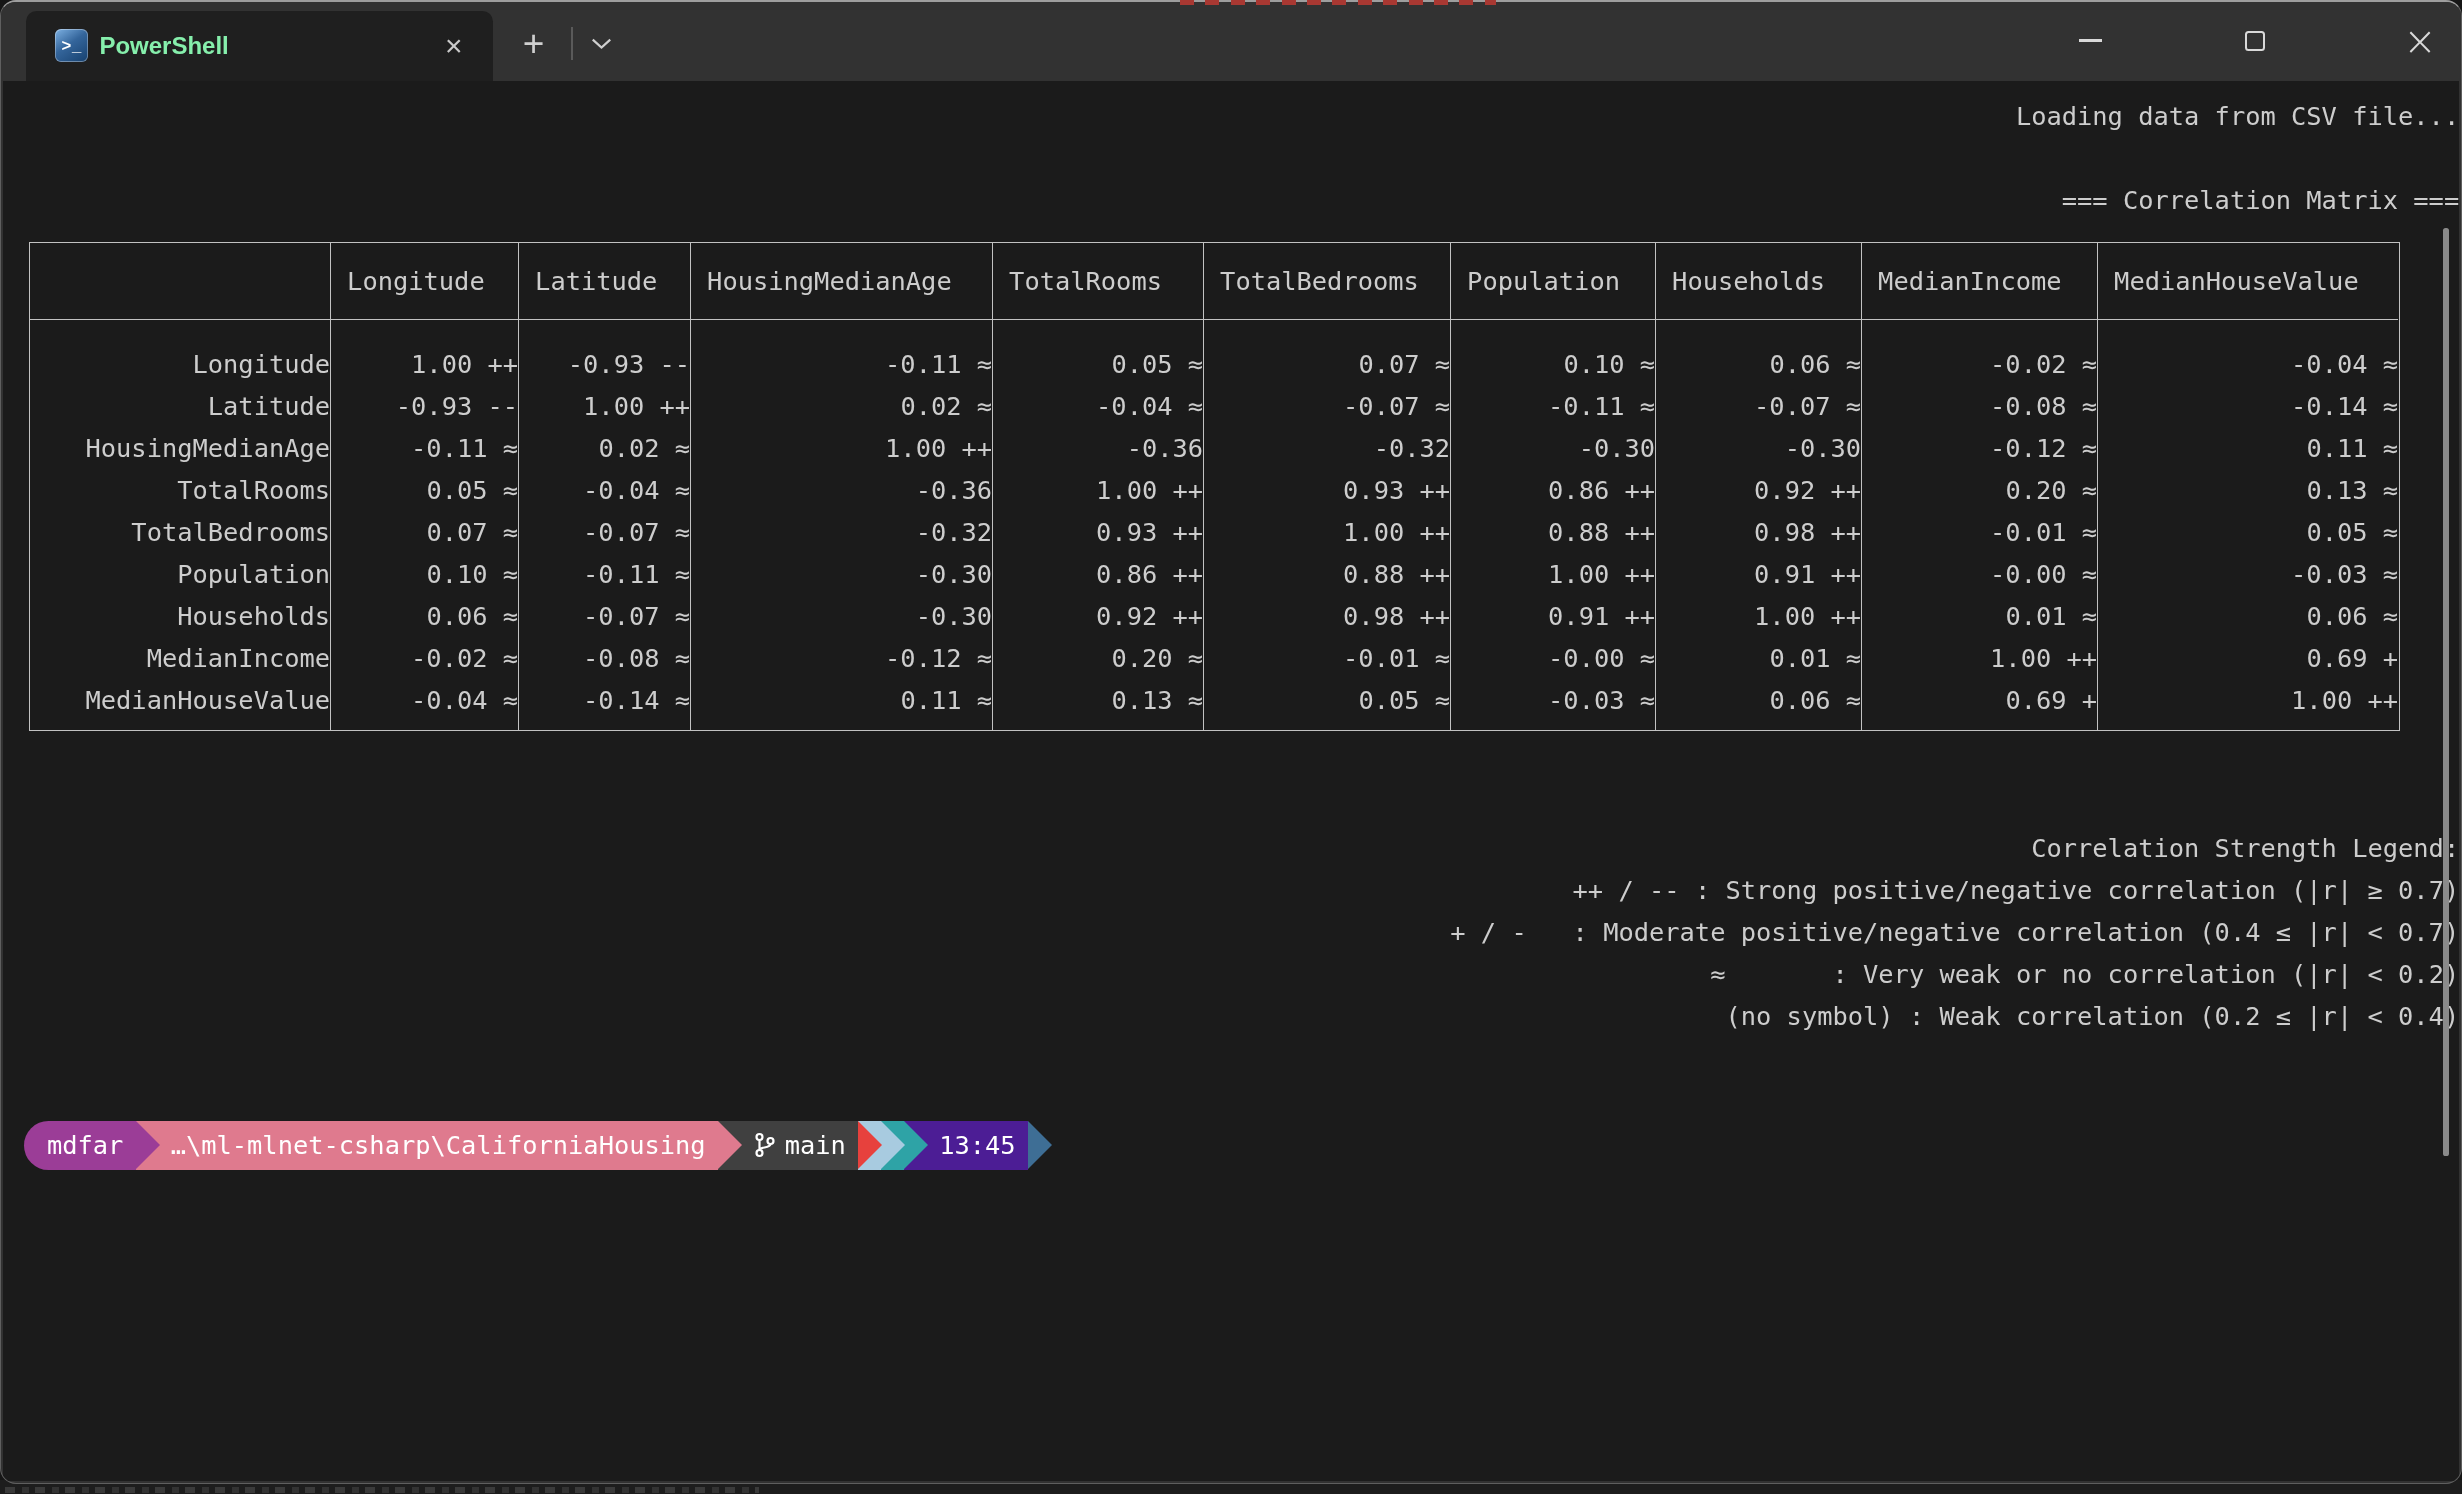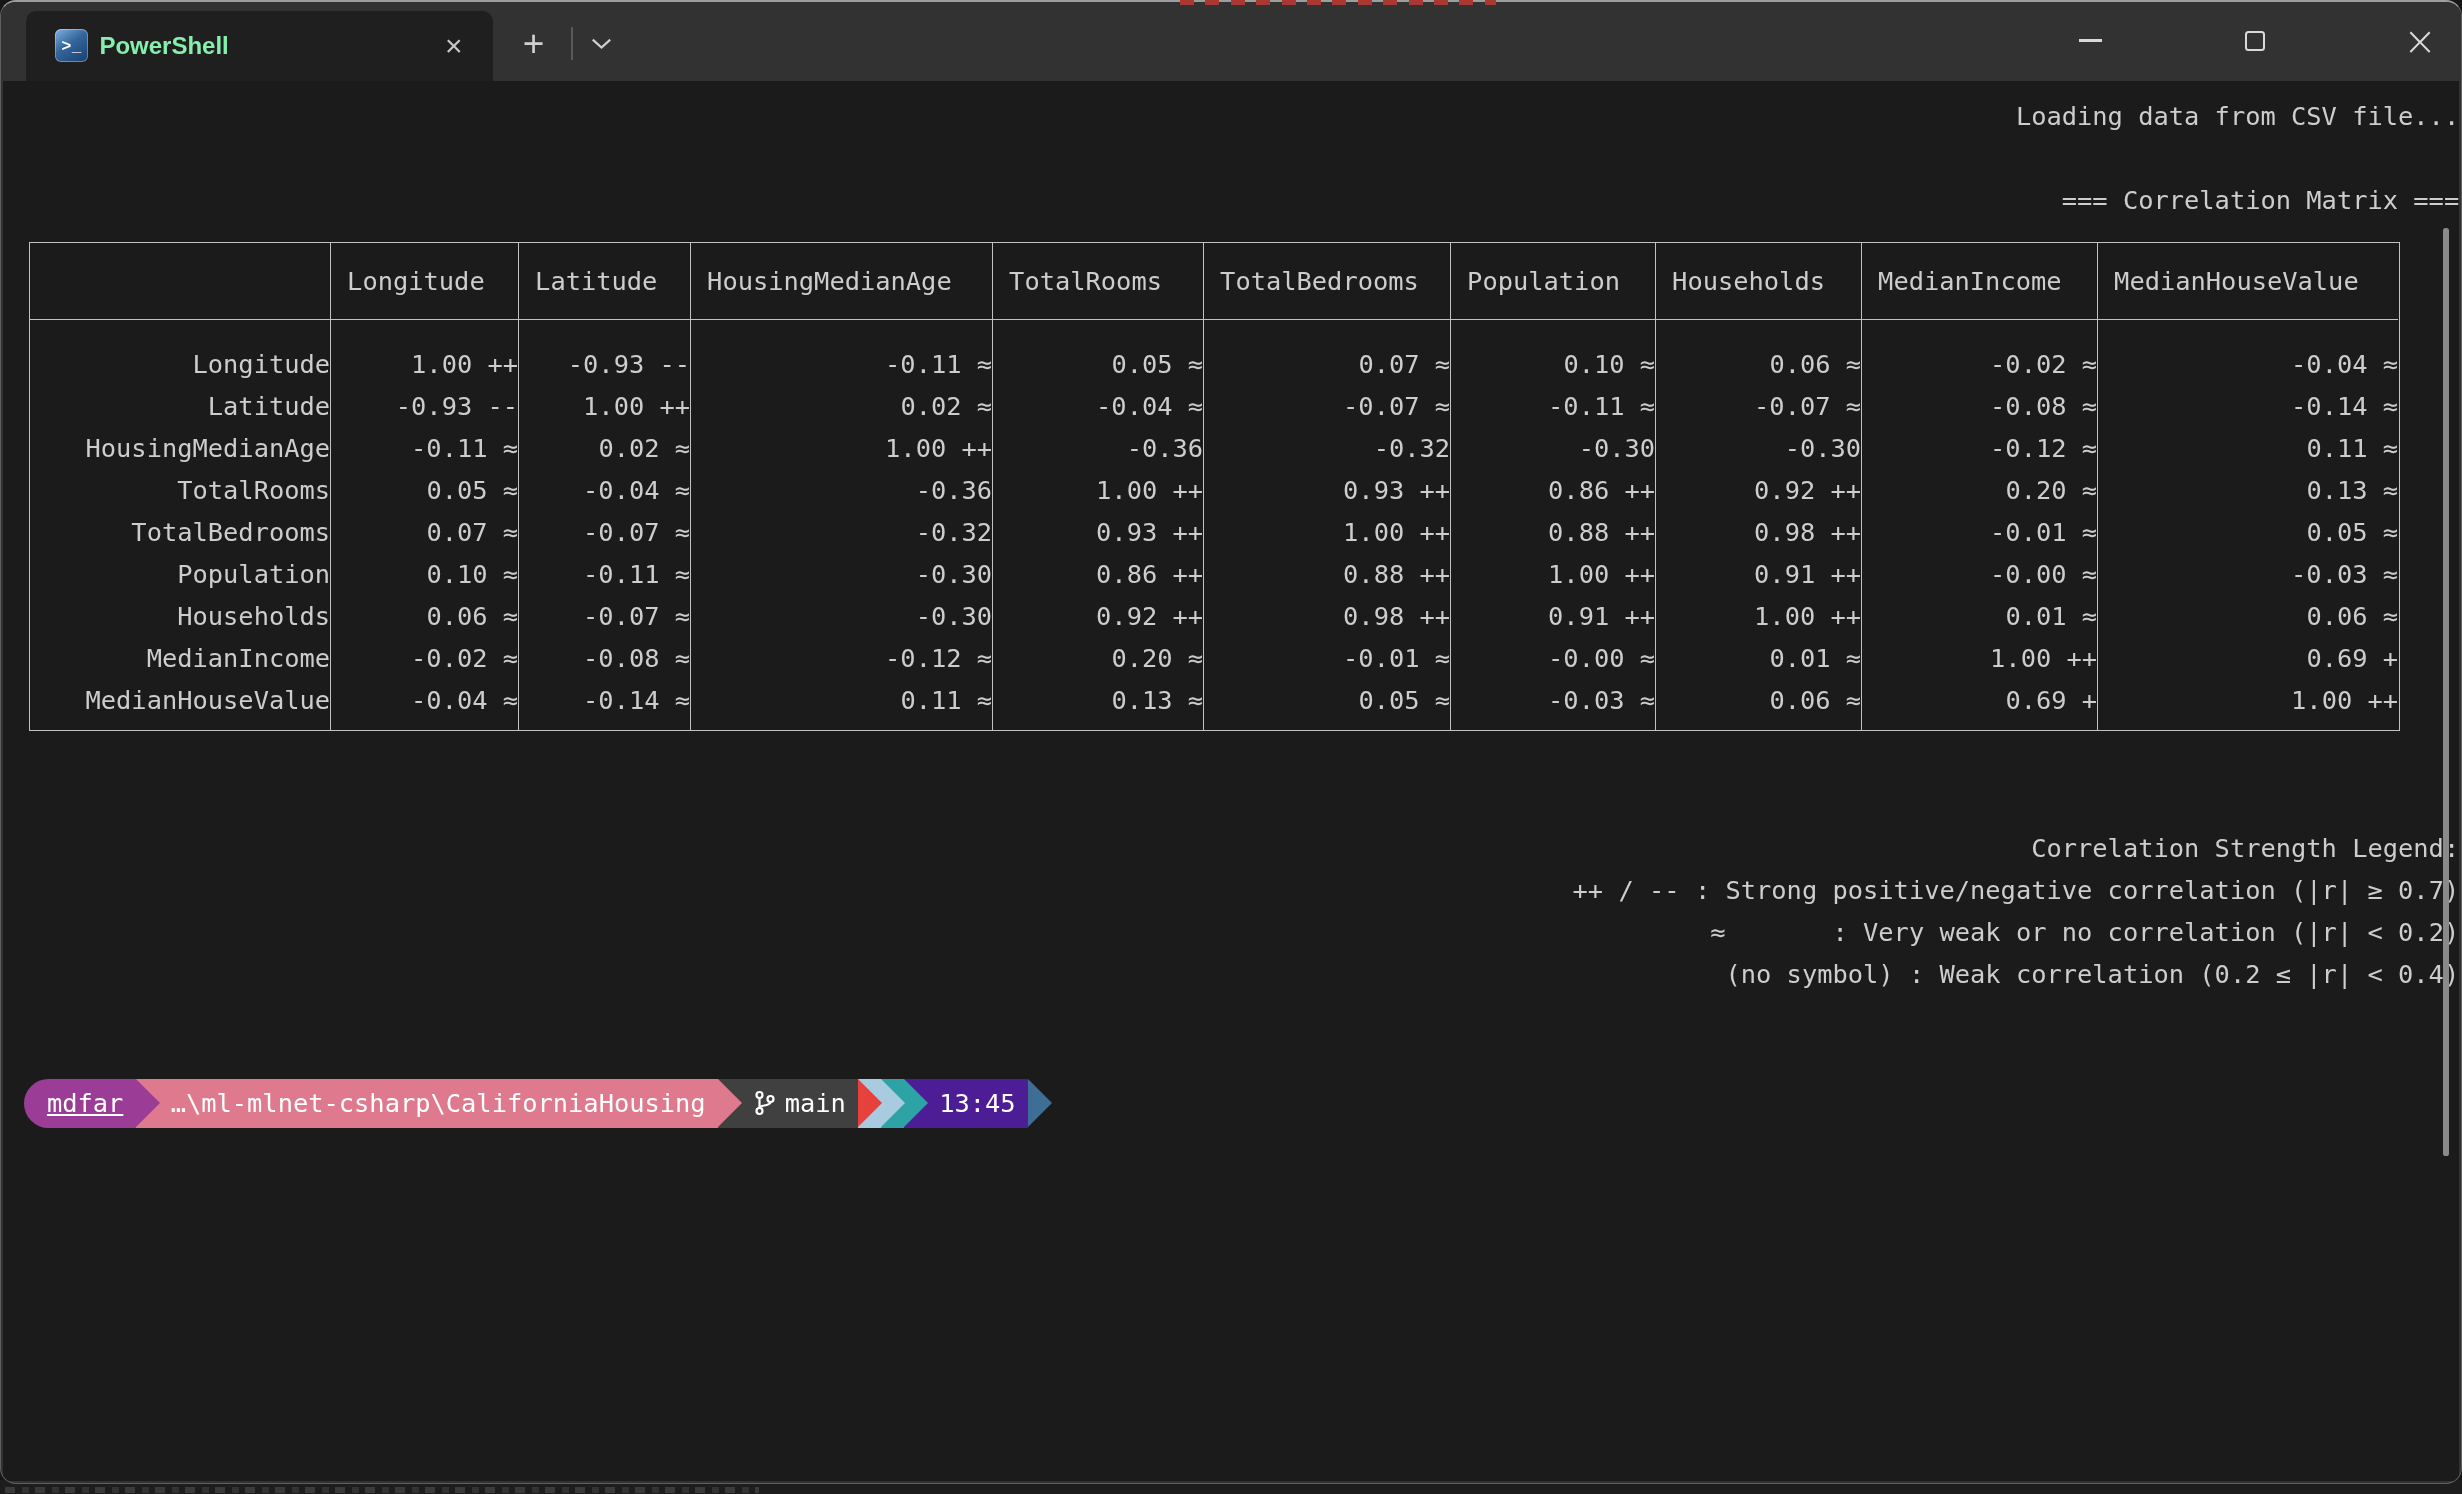--- a/index.html
+++ b/index.html
@@ -69,21 +69,21 @@
 
   
   #prompt { display:flex; margin:84px 0 0 1.8px; height:49px; align-items:stretch; }
   .seg { position:relative; height:49px; line-height:49px; color:#fff; white-space:pre;
          display:flex; align-items:center; }
   .seg::after { content:""; position:absolute; left:100%; top:0;
                 border-top:24.6px solid transparent; border-bottom:24.6px solid transparent;
                 border-left:24.6px solid var(--bg); }
   .seg-text { padding:0 12.3px 0 35px; }
   .seg:first-child { border-radius:24.6px 0 0 24.6px; }
-  .seg:first-child .seg-text { padding-left:23px;text-decoration:underline; }
+  .seg:first-child .seg-text { padding-left:23px; }
   .seg-chevron { width:23px; }
   .branch-icon { margin:0 1.8px 0 35px; }
 
   
   #scrollbar-thumb { position:absolute; right:10.5px; top:147px; width:5.3px; height:928px;
                      background:#8a8a8a; border-radius:2.6px; z-index:40; }
 </style>
 </head>
 <body>
 
@@ -261,20 +261,21 @@
               <div class="cell">0.06 ≈</div>
               <div class="cell">0.69 +</div>
               <div class="cell">1.00 ++</div>
             </div>
           </div>
         </div>
 
       <div id="legend">
         <div class="tline">Correlation Strength Legend:</div>
       <div class="tline">  ++ / -- : Strong positive/negative correlation (|r| ≥ 0.7)</div>
+          <div class="tline">  + / -   : Moderate positive/negative correlation (0.4 ≤ |r| &lt; 0.7)</div>
           <div class="tline">  ≈       : Very weak or no correlation (|r| &lt; 0.2)</div>
           <div class="tline">  (no symbol) : Weak correlation (0.2 ≤ |r| &lt; 0.4)</div>
         </div>
 
       <div id="prompt">
           <div class="seg seg-user" style="--bg: #9b3d97; background: rgb(155, 61, 151); z-index: 20;"><div class="seg-text">mdfar</div></div>
           <div class="seg seg-path" style="--bg: #df7a8e; background: rgb(223, 122, 142); z-index: 19;"><div class="seg-text">…\ml-mlnet-csharp\CaliforniaHousing</div></div>
           <div class="seg seg-branch" style="--bg: #e7413d; background: #404040; z-index: 18;"><svg width="23" height="28" viewBox="0 0 22 28" class="branch-icon">
               <circle cx="6" cy="6" r="3" fill="none" stroke="#fff" stroke-width="2.2"></circle>
               <circle cx="6" cy="22" r="3" fill="none" stroke="#fff" stroke-width="2.2"></circle>

